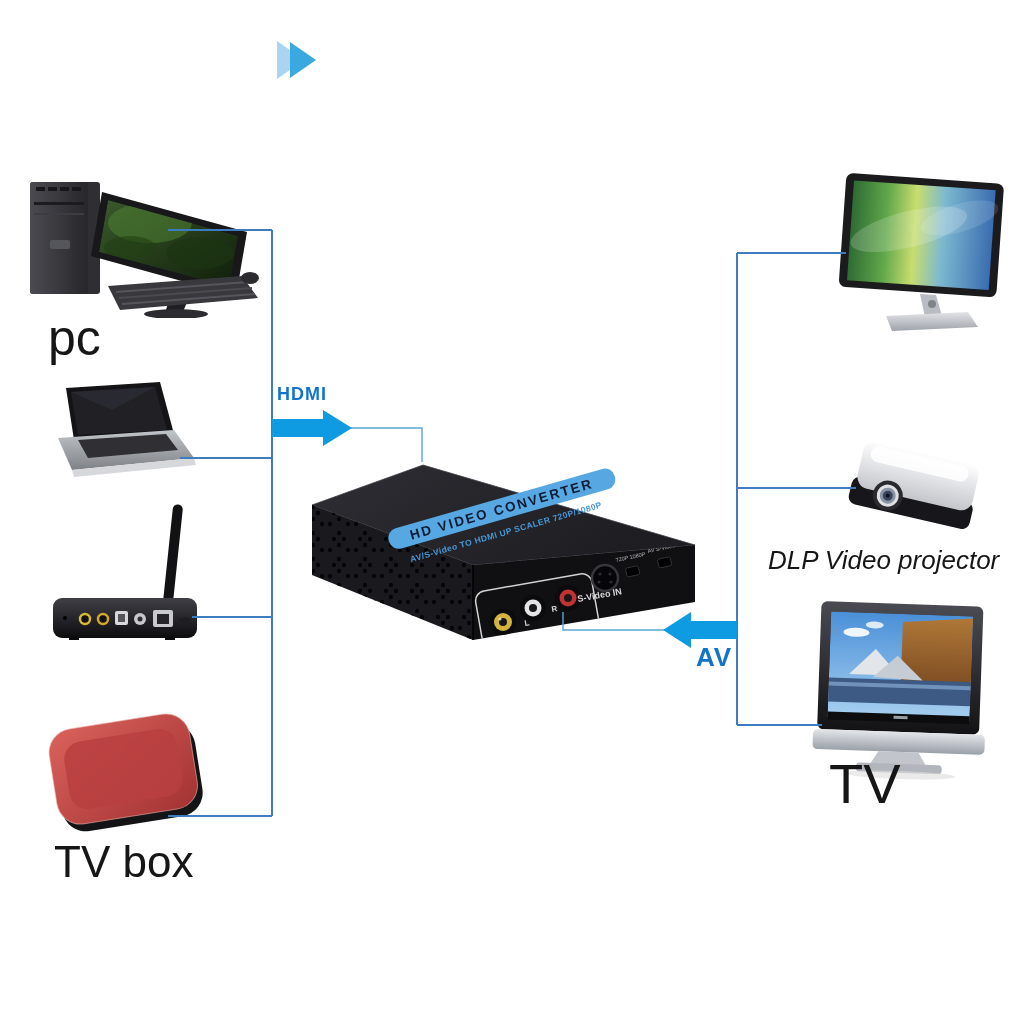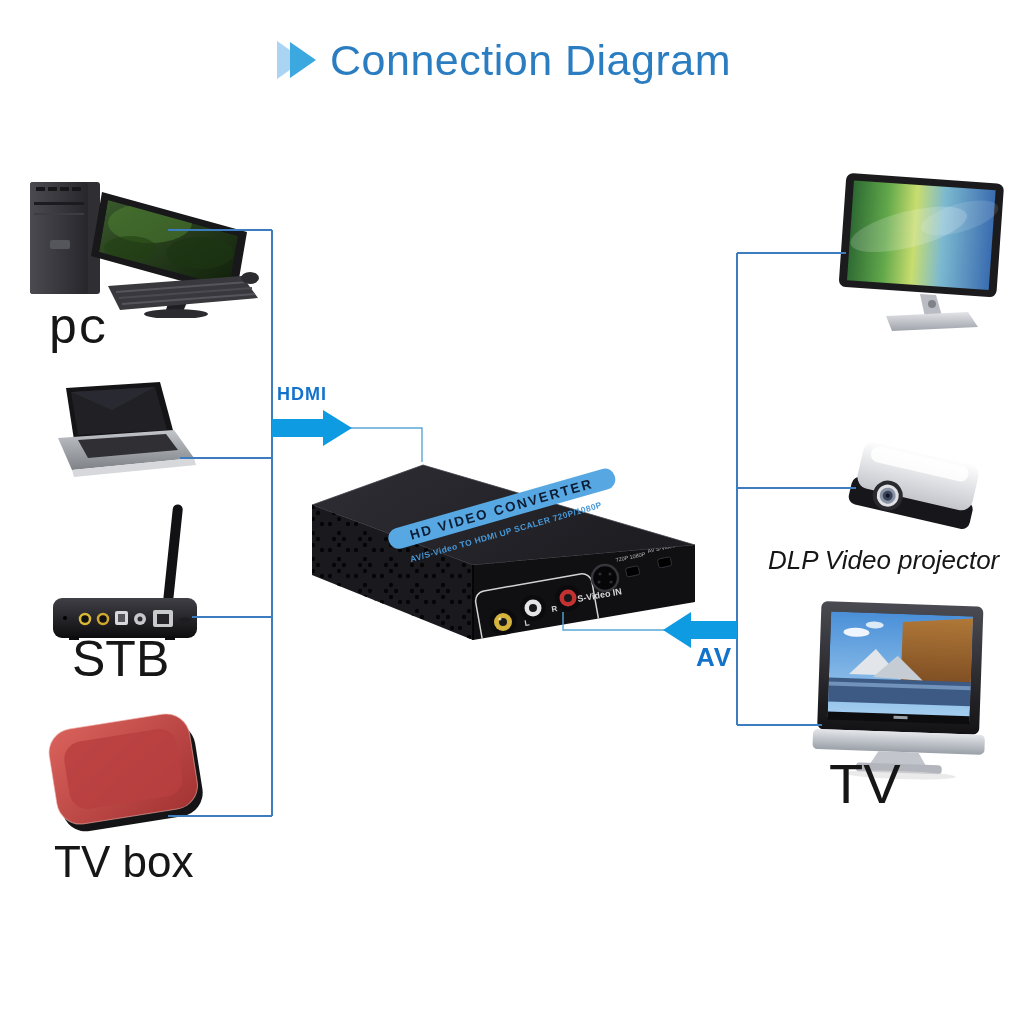--- a/index.html
+++ b/index.html
@@ -6,41 +6,40 @@
   .canvas{position:relative;width:1010px;height:1010px;background:#ffffff;
           font-family:"Liberation Sans",sans-serif;overflow:hidden;}
   .abs{position:absolute;}
   
   .play-tri{position:absolute;width:0;height:0;border-style:solid;}
   .tri-back{left:277px;top:41px;border-width:19px 0 19px 27px;border-color:transparent transparent transparent #a9d5f2;}
   .tri-front{left:290px;top:42px;border-width:18px 0 18px 26px;border-color:transparent transparent transparent #3ba8e0;}
   .title{left:330px;top:36px;font-size:43px;color:#2b7dc2;letter-spacing:0.5px;}
   
   .dev-label{color:#161616;line-height:1;}
-  .lbl-pc{left:48px;top:305px;font-size:50px;font-family:Liberation Mono, monospace;}
+  .lbl-pc{left:48px;top:313px;font-size:50px;}
   .lbl-stb{left:72px;top:634px;font-size:50px;}
   .lbl-tvbox{left:54px;top:840px;font-size:44px;}
   .lbl-displayer{left:788px;top:328px;font-size:50px;}
   .lbl-projector{left:768px;top:547px;font-size:26px;font-style:italic;}
   .lbl-tv{left:829px;top:756px;font-size:56px;}
   
   .conn-label{font-weight:bold;color:#1273cc;line-height:1;}
   .lbl-hdmi{left:277px;top:385px;font-size:18px;letter-spacing:1px;}
   .lbl-av{left:696px;top:644px;font-size:26px;letter-spacing:1px;}
   .overlay{left:0;top:0;pointer-events:none;}
   svg{display:block;}
 </style>
 </head>
 <body>
 
 <div class="canvas">
 
   <span class="play-tri tri-back"></span>
   <span class="play-tri tri-front"></span>
-  <div class="abs title">Connection Diagram</div>
 
   <svg class="abs" style="left:20px;top:168px;" width="240" height="150" viewBox="0 0 240 150">
     <defs>
       <linearGradient id="towerG" x1="0" y1="0" x2="1" y2="0">
         <stop offset="0" stop-color="#4a4a50"></stop>
           <stop offset="1" stop-color="#26262b"></stop>
       </linearGradient>
       <linearGradient id="scrG" x1="0" y1="0" x2="1" y2="1">
         <stop offset="0" stop-color="#3a5a2c"></stop>
           <stop offset="1" stop-color="#101e0a"></stop>
@@ -105,21 +104,20 @@
     <rect x="70" y="109" width="13" height="14" rx="2" fill="#d8d8dc"></rect>
     <rect x="73" y="112" width="7" height="8" fill="#55555a"></rect>
     <circle cx="95" cy="117" r="6" fill="#c8c8cc"></circle>
       <circle cx="95" cy="117" r="2.5" fill="#2e2e32"></circle>
     <rect x="108" y="108" width="20" height="17" rx="2" fill="#c8cacc"></rect>
     <rect x="112" y="112" width="12" height="10" fill="#26262a"></rect>
     <ellipse cx="140" cy="118" rx="6" ry="2.5" fill="#1e1e22"></ellipse>
     <rect x="24" y="134" width="10" height="4" fill="#0c0c0e"></rect>
       <rect x="120" y="134" width="10" height="4" fill="#0c0c0e"></rect>
   </svg>
-  <div class="abs dev-label lbl-stb">STB</div>
 
   <svg class="abs" style="left:35px;top:698px;" width="180" height="135" viewBox="0 0 180 135">
     <defs>
       <linearGradient id="tvbG" x1="0" y1="0" x2="1" y2="1">
         <stop offset="0" stop-color="#da625c"></stop>
           <stop offset="1" stop-color="#a23232"></stop>
       </linearGradient>
     </defs>
     <g transform="rotate(-9 95 75)">
       <rect x="22" y="32" width="142" height="94" rx="24" fill="#141416"></rect>

